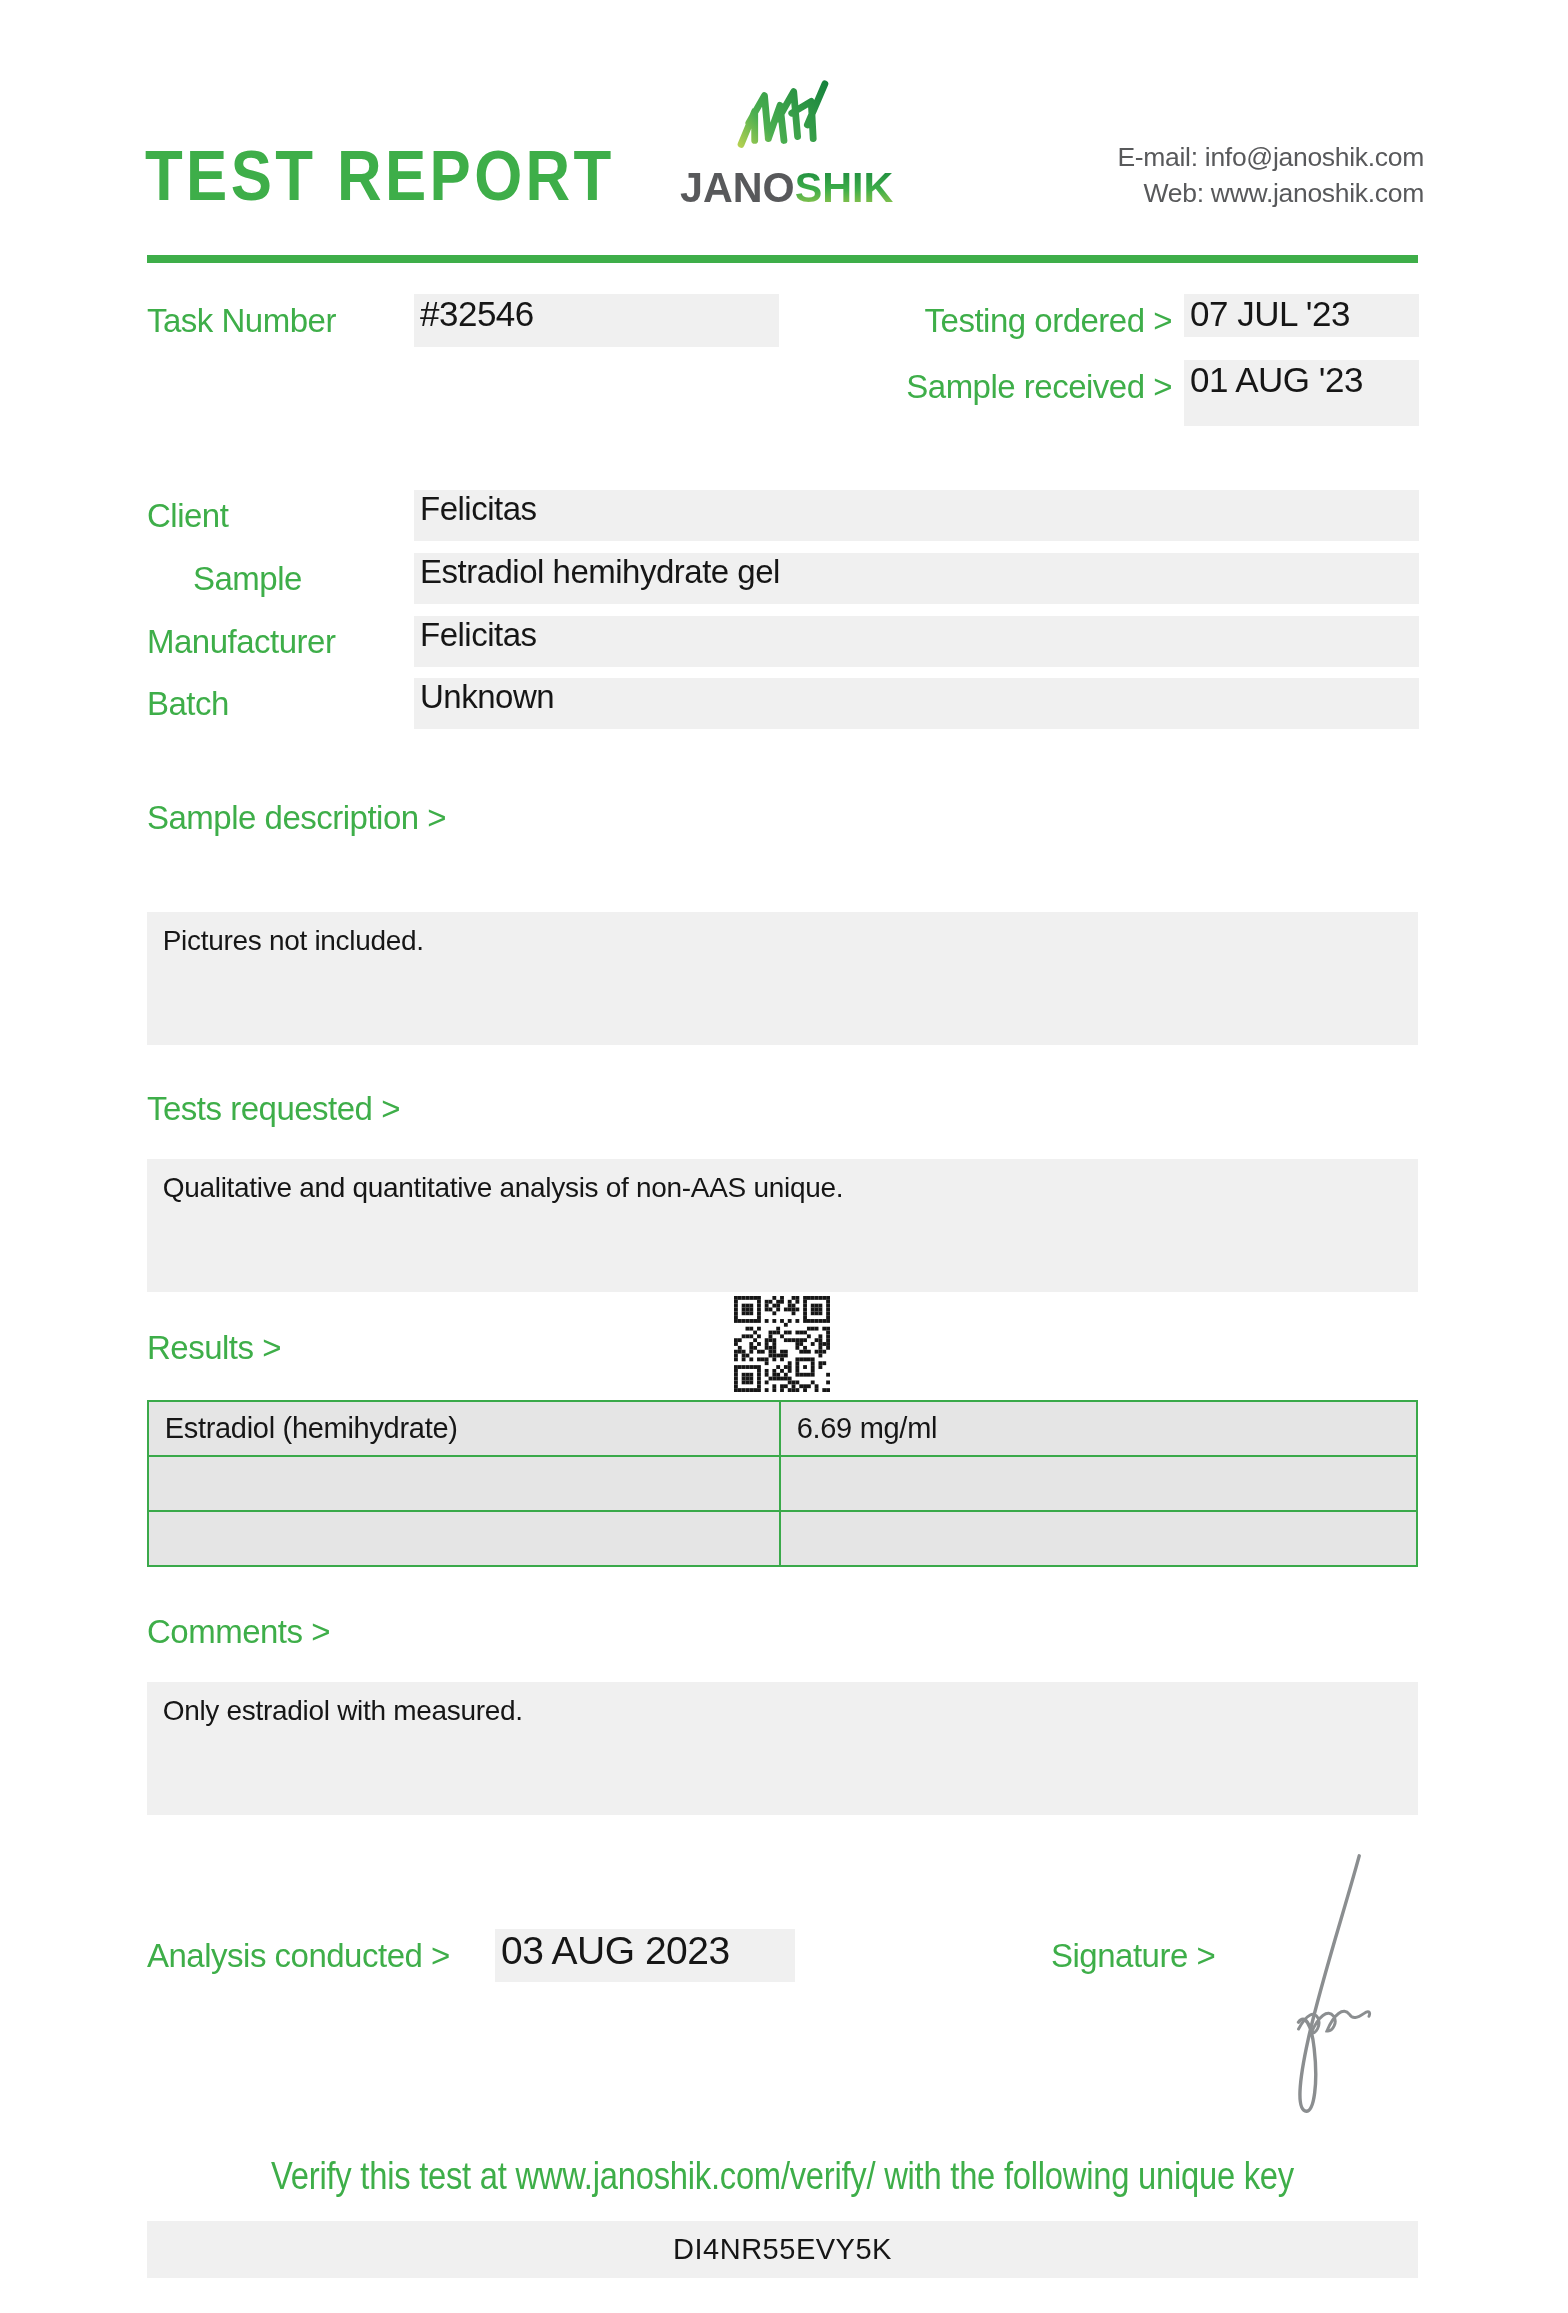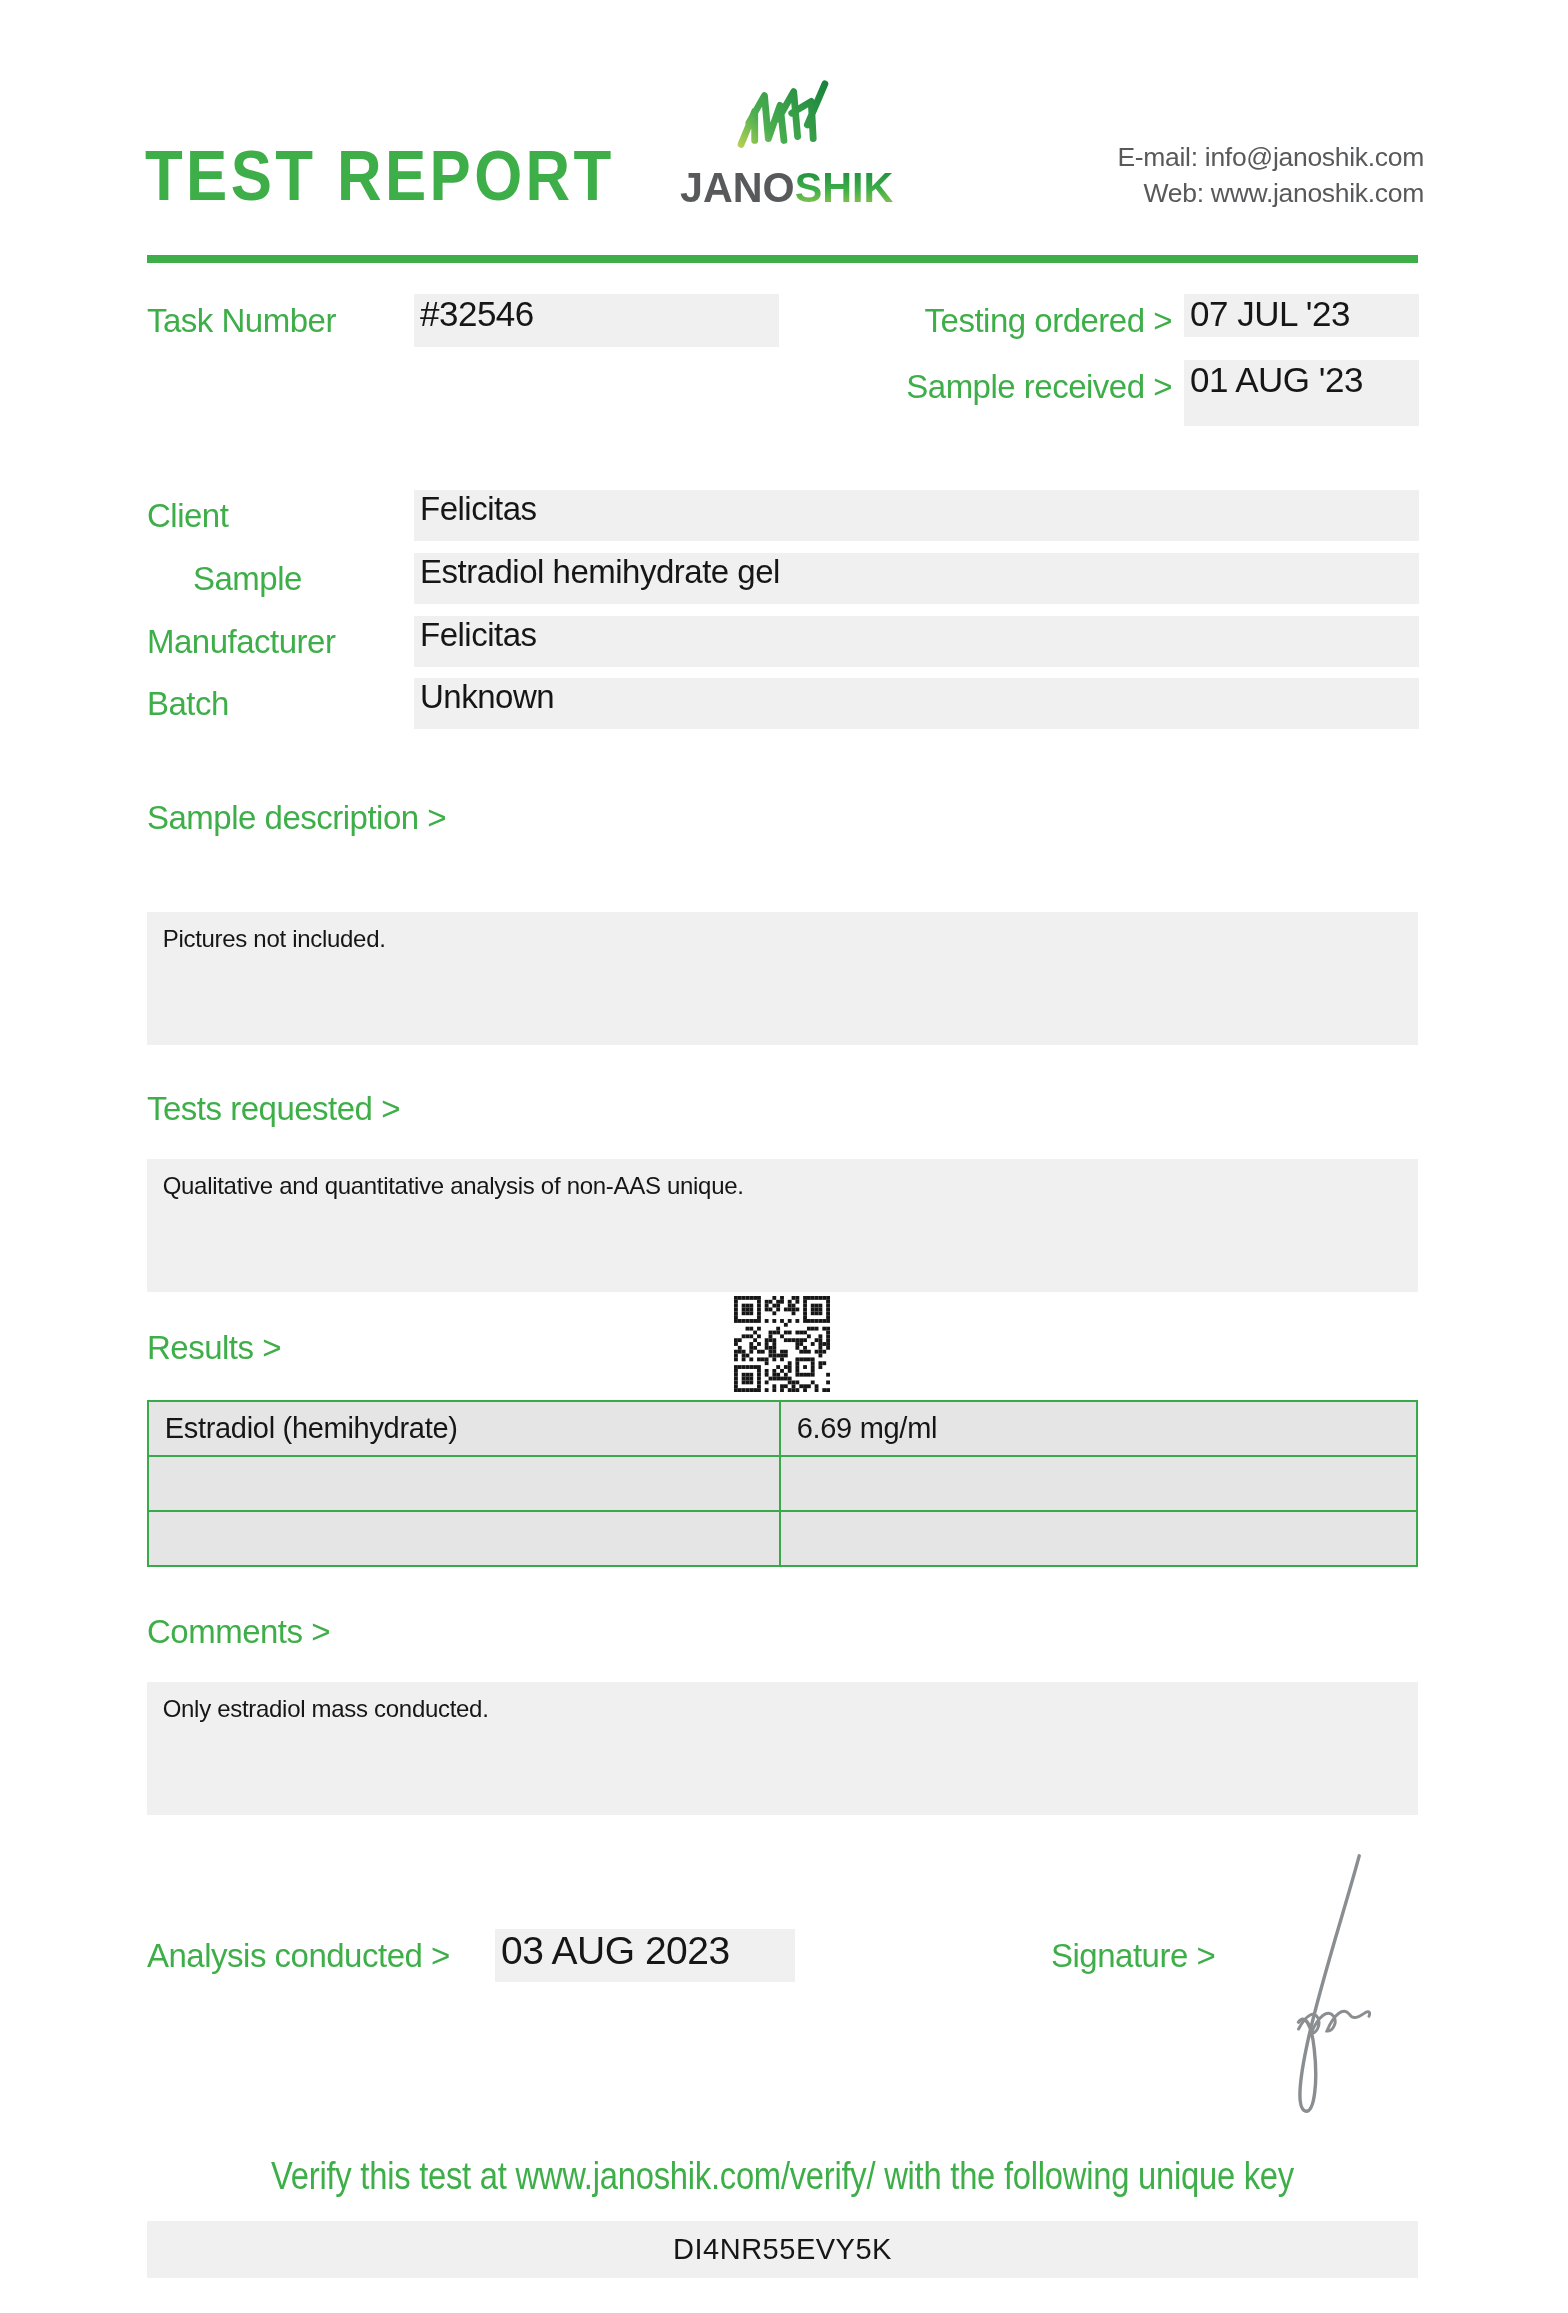--- a/index.html
+++ b/index.html
@@ -31,21 +31,21 @@
   
   .glabel{color:var(--green); font-size:33px; letter-spacing:-0.5px; white-space:nowrap;}
   .heading{color:var(--green); font-size:33px; letter-spacing:-0.5px; white-space:nowrap;}
   
   .vbox{background:var(--box); box-sizing:border-box; display:flex; align-items:flex-start; padding-left:6px;}
   .vtext{font-size:35px; color:var(--ink); letter-spacing:-0.5px; white-space:nowrap;}
   .vtext34{font-size:33px; color:var(--ink); letter-spacing:-0.5px; white-space:nowrap;}
   
   .graybox{
     left:147px; width:1271px; height:133px; background:var(--box);
-    box-sizing:border-box; padding:12.7px 15.7px; font-size:24px; letter-spacing:-0.3px; color:var(--ink);
+    box-sizing:border-box; padding:12.7px 15.7px; font-size:28px; letter-spacing:-0.3px; color:var(--ink);
   }
   
   #results-table{left:147px; top:1400px; width:1271px; border:2.9px solid var(--border); box-sizing:border-box; background:#e5e5e5;}
   .trow{display:flex; height:53px; border-bottom:2.9px solid var(--border);}
   .trow:last-child{border-bottom:none;}
   .tcell-name{width:632px; border-right:2.9px solid var(--border); box-sizing:border-box; display:flex; align-items:center; padding-left:15.7px; font-size:29px; letter-spacing:-0.3px;}
   .tcell-val{flex:1; display:flex; align-items:center; padding-left:15.7px; font-size:29px; letter-spacing:-0.3px;}
   
   #analysis-box{left:495px; top:1929px; width:300px; height:53px;}
   #analysis-box .vtext{font-size:39px;}
@@ -439,21 +439,21 @@
       <div class="tcell-val"></div>
     </div>
     <div class="trow">
       <div class="tcell-name"></div>
       <div class="tcell-val"></div>
     </div>
   </div>
 
   <div class="abs heading" style="left:147px; top:1613px;">Comments &gt;</div>
   <div class="abs graybox" style="top:1682px;">
-    <span>Only estradiol mass conducted.</span>
+    <span>Only estradiol with measured.</span>
   </div>
 
   <div class="abs glabel" style="left:147px; top:1929px; line-height:53px;">Analysis conducted &gt;</div>
   <div id="analysis-box" class="abs vbox">
     <span class="vtext">03 AUG 2023</span>
   </div>
 
   <div class="abs glabel" style="left:1051px; top:1929px; line-height:53px;text-align:right;">Signature &gt;</div>
 
   <svg class="abs" style="left:1269px; top:1848px; width:108px; height:274px;" viewBox="0 0 110 280" fill="none">

